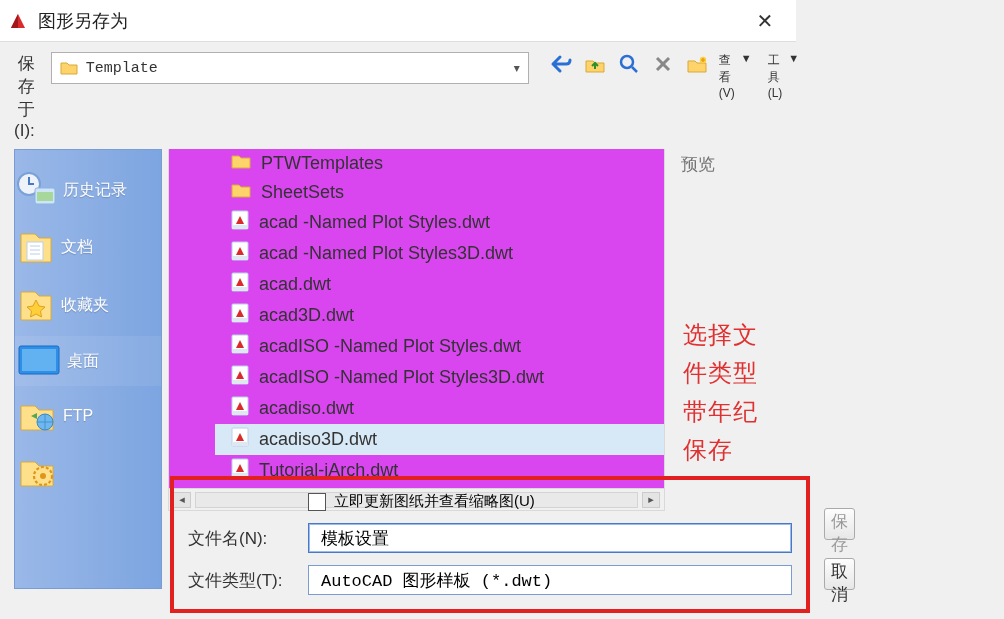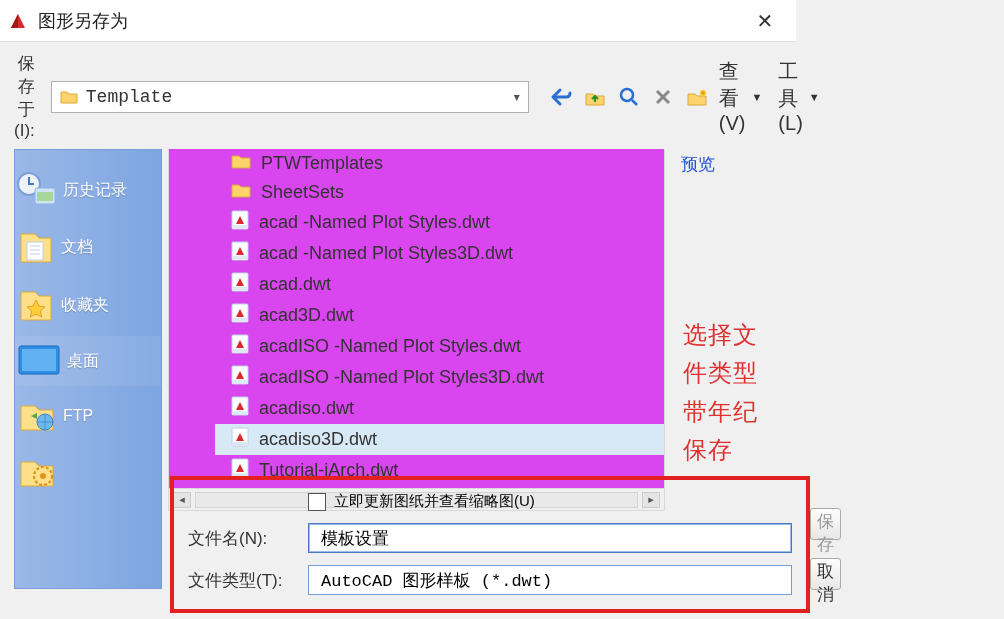--- a/index.html
+++ b/index.html
@@ -32,42 +32,42 @@
     height: 42px;
     display: flex;
     align-items: center;
     justify-content: center;
     font-size: 20px;
     color: #333;
     cursor: pointer;
   }
   .toolbar-row {
     display: flex;
-    align-items: center;
+    align-items: flex-start;
     padding: 10px 14px 8px 14px;
     gap: 6px;
   }
   .save-in-label { width: 152px; text-align: right; padding-right: 10px; font-size: 17px; color: #333;}
   .path-select {
     flex: 0 0 478px;
     height: 32px;
     border: 1px solid #b0b0b0;
     background: #fff;
     display: flex;
     align-items: center;
     padding: 0 8px;
     gap: 8px;
     position: relative;
   }
   .folder-ico { display:inline-flex; }
-  .path-text { flex: 1; font-size: 18px; color: #333; font-family: "Courier New", monospace;}
+  .path-text { flex: 1; font-size: 15px; color: #333; font-family: "Courier New", monospace;}
   .dd-caret { color: #555; font-size: 12px; }
   .nav-icons { display: flex; align-items: center; gap: 10px; margin-left: 14px;}
   .nav-icons span, .nav-icons button { display:inline-flex; align-items:center; justify-content:center; width:24px; height:24px; cursor:pointer; background:none; border:none; padding:0;}
-  .menu-btn { font-size: 20px; color: #333; display:flex; align-items:center; gap:4px; cursor:pointer; margin-left:4px;}
+  .menu-btn { font-size: 12px; color: #333; display:flex; align-items:center; gap:4px; cursor:pointer; margin-left:4px;}
   .menu-caret { font-size:11px; color:#333; }
   
   .body-area {
     display: flex;
     padding: 0 14px;
     gap: 6px;
   }
   .places-bar {
     width: 148px;
     height: 440px;
@@ -133,38 +133,39 @@
     padding: 0 4px;
     gap:4px;
   }
   .scroll-arrow { width:18px; height:16px; background:#e4e4e4; border:1px solid #ccc; display:flex; align-items:center; justify-content:center; font-size:11px; color:#555; cursor:pointer;}
   .scroll-track { flex:1; height:16px; background:#e9e9e9; border:1px solid #d4d4d4;}
   
   .preview-area {
     flex: 1;
     margin-left: 6px;
   }
-  .preview-label { font-size: 17px; color:#1d4ed8; padding: 4px 0 6px 4px; }
+  .preview-label { font-size: 17px; color:#737373; padding: 4px 0 6px 4px; }
   .preview-box { border: 0px solid #ccc; height: 110px; }
   .annotation {
     color: #e03030;
     font-size: 24px;
     line-height: 1.6;
     padding-left: 6px;
     margin-top: 24px;
     letter-spacing: 1px;
     font-family: "SimSun", serif;
   }
   
   .bottom-area {
     position:absolute;
     bottom: 6px;
     left: 170px;
     right: 14px;
     display:flex;
+    gap: 14px;
   }
   .red-box {
     border: 4px solid #e22020;
     flex: 0 0 640px;
     padding: 12px 14px 14px 14px;
     display:flex;
     flex-direction:column;
     gap: 12px;
   }
   .cb-row { display:flex; align-items:center; gap:8px; padding-left: 120px;}

